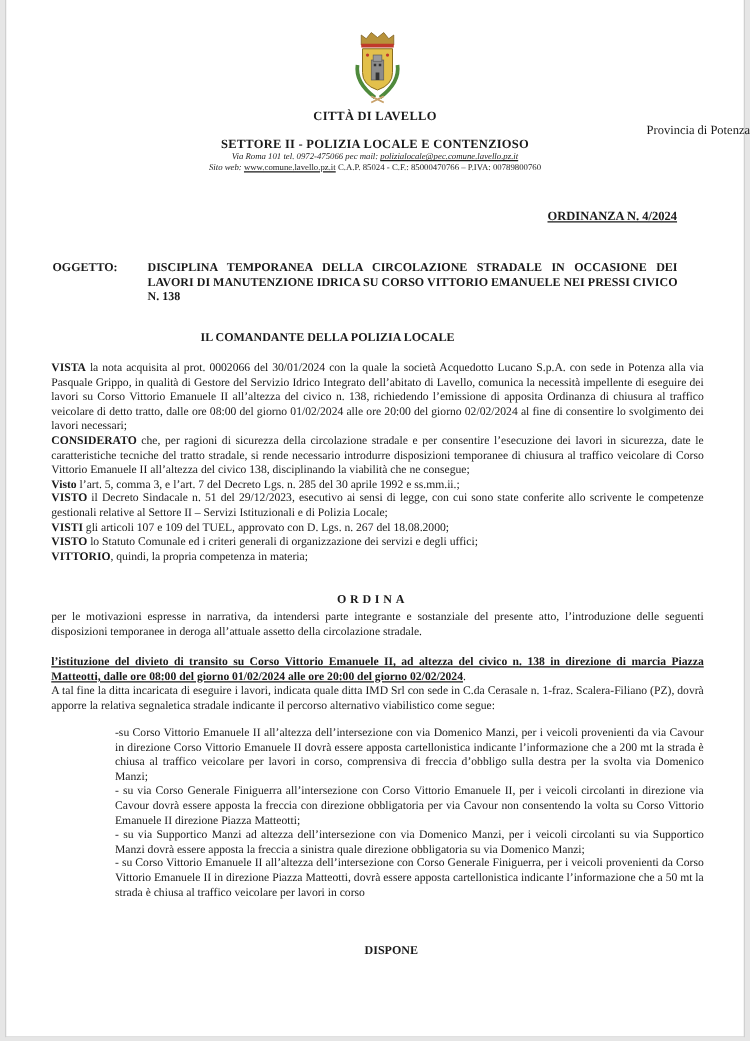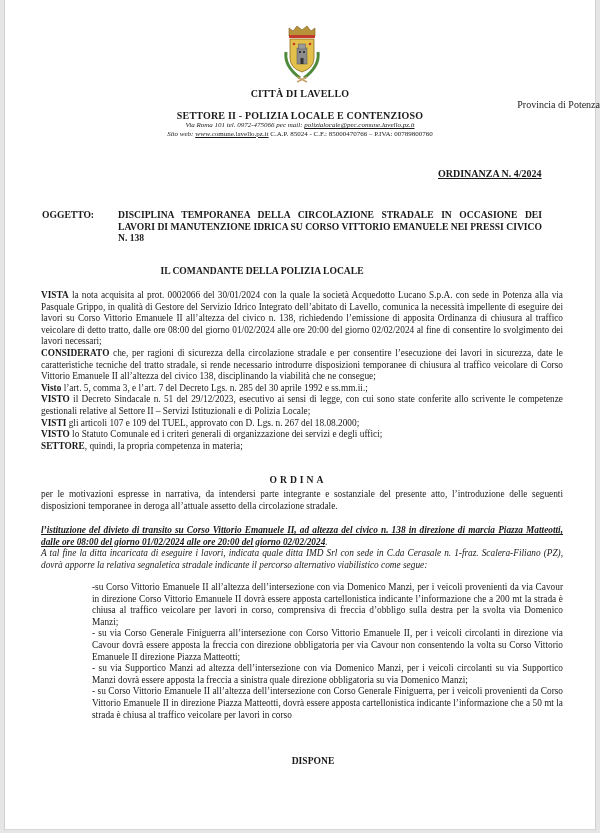--- a/index.html
+++ b/index.html
@@ -17,21 +17,21 @@
   .ord-no { position:absolute; left:438px; top:168px; font-weight:bold; font-size:10px; text-decoration:underline; }
   .ogg { position:absolute; left:42px; top:209px; width:500px; font-weight:bold; font-size:9.6px; line-height:11.5px; }
   .ogg .lab { position:absolute; left:0; top:0; }
   .ogg .txt { margin-left:76px; text-align:justify; text-align-last:left; }
   .comandante { position:absolute; left:0; width:524px; top:265px; text-align:center; font-weight:bold; font-size:9.6px; }
   .body { position:absolute; left:41px; width:522px; font-size:9.3px; line-height:11.6px; text-align:justify; }
   .body p { margin:0; }
   .b { font-weight:bold; }
   .ordina { position:absolute; left:0; width:596px; top:474px; text-align:center; font-weight:bold; font-size:9.6px; letter-spacing:3px; }
   .intro { top:489px; }
-  .divieto { top:525px;font-style:italic; }
+  .divieto { top:525px; }
   .divieto .hl { font-weight:bold; text-decoration:underline; }
   .bullets { position:absolute; left:92px; top:582px; width:471px; font-size:9.3px; line-height:11.6px; text-align:justify; }
   .bullets p { margin:0; }
   .dispone { position:absolute; left:0; width:600px; top:755px; text-align:center; font-weight:bold; font-size:9.6px;padding-left:13px; }
 </style>
 </head>
 <body>
 
 <div class="page"></div>
 
@@ -70,21 +70,21 @@
 
 <div class="comandante">IL COMANDANTE DELLA POLIZIA LOCALE</div>
 
 <div class="body" style="top:290px;">
   <p><span class="b">VISTA</span><span> la nota acquisita al prot. 0002066 del 30/01/2024 con la quale la società Acquedotto Lucano S.p.A. con sede in Potenza alla via Pasquale Grippo, in qualità di Gestore del Servizio Idrico Integrato dell’abitato di Lavello, comunica la necessità impellente di eseguire dei lavori su Corso Vittorio Emanuele II all’altezza del civico n. 138, richiedendo l’emissione di apposita Ordinanza di chiusura al traffico veicolare di detto tratto, dalle ore 08:00 del giorno 01/02/2024 alle ore 20:00 del giorno 02/02/2024 al fine di consentire lo svolgimento dei lavori necessari;</span></p>
   <p><span class="b">CONSIDERATO</span><span> che, per ragioni di sicurezza della circolazione stradale e per consentire l’esecuzione dei lavori in sicurezza, date le caratteristiche tecniche del tratto stradale, si rende necessario introdurre disposizioni temporanee di chiusura al traffico veicolare di Corso Vittorio Emanuele II all’altezza del civico 138, disciplinando la viabilità che ne consegue;</span></p>
   <p><span class="b">Visto</span><span> l’art. 5, comma 3, e l’art. 7 del Decreto Lgs. n. 285 del 30 aprile 1992 e ss.mm.ii.;</span></p>
   <p><span class="b">VISTO</span><span> il Decreto Sindacale n. 51 del 29/12/2023, esecutivo ai sensi di legge, con cui sono state conferite allo scrivente le competenze gestionali relative al Settore II – Servizi Istituzionali e di Polizia Locale;</span></p>
   <p><span class="b">VISTI</span><span> gli articoli 107 e 109 del TUEL, approvato con D. Lgs. n. 267 del 18.08.2000;</span></p>
   <p><span class="b">VISTO</span><span> lo Statuto Comunale ed i criteri generali di organizzazione dei servizi e degli uffici;</span></p>
-  <p><span class="b">SETTORE</span><span>, quindi, la propria competenza in materia;</span></p>
+  <p><span class="b">VITTORIO</span><span>, quindi, la propria competenza in materia;</span></p>
 </div>
 
 <div class="ordina">ORDINA</div>
 
 <div class="body intro">per le motivazioni espresse in narrativa, da intendersi parte integrante e sostanziale del presente atto, l’introduzione delle seguenti disposizioni temporanee in deroga all’attuale assetto della circolazione stradale.</div>
 
 <div class="body divieto">
   <p><span class="hl">l’istituzione del divieto di transito su Corso Vittorio Emanuele II, ad altezza del civico n. 138 in direzione di marcia Piazza Matteotti, dalle ore 08:00 del giorno 01/02/2024 alle ore 20:00 del giorno 02/02/2024</span><span>.</span></p>
   <p>A tal fine la ditta incaricata di eseguire i lavori, indicata quale ditta IMD Srl con sede in C.da Cerasale n. 1-fraz. Scalera-Filiano (PZ), dovrà apporre la relativa segnaletica stradale indicante il percorso alternativo viabilistico come segue:</p>
 </div>

